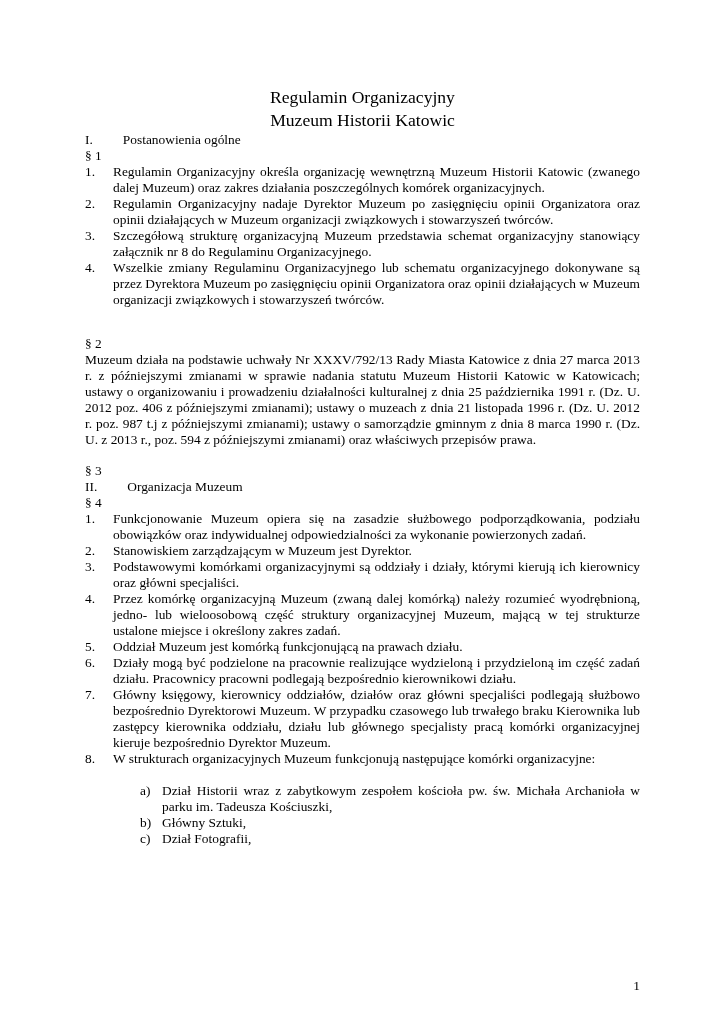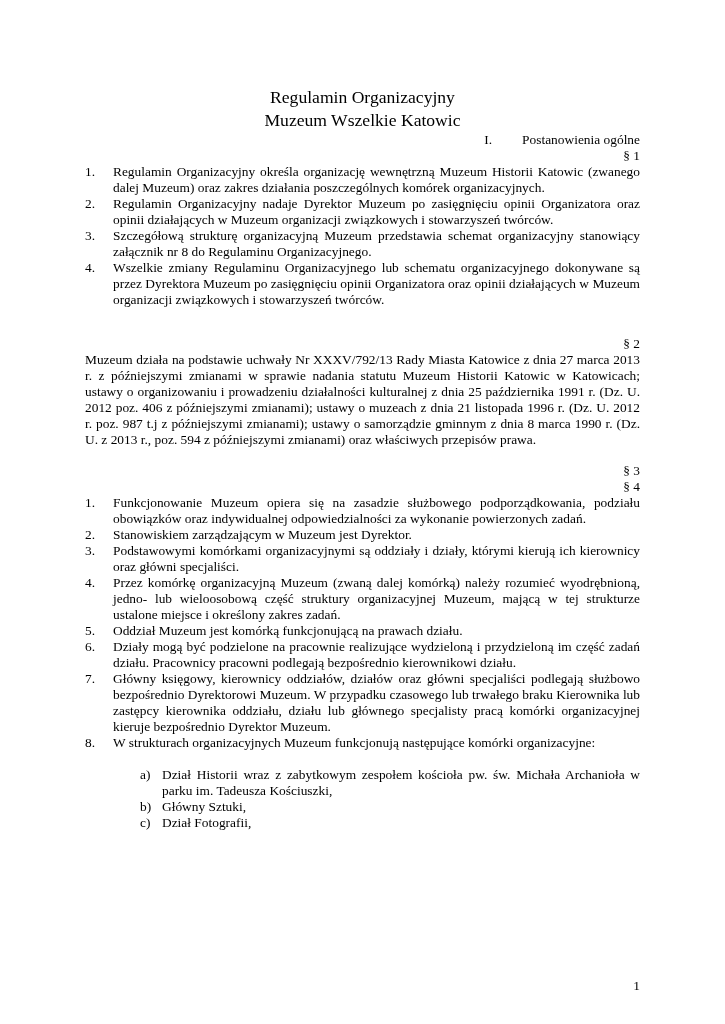--- a/index.html
+++ b/index.html
@@ -19,21 +19,21 @@
     font-size: 13.4px;
     line-height: 16px;
     color: #000000;
   }
   .title-line {
     text-align: center;
     font-size: 17.6px;
     line-height: 23px;
   }
   .center-line {
-    text-align: right;
+    text-align: left;
   }
   .tab-gap {
     display: inline-block;
     width: 30px;
   }
   .para {
     text-align: justify;
     font-family: Liberation Serif, serif;
   }
   .li {
@@ -60,21 +60,21 @@
     right: 85px;
     top: 978px;
   }
 </style>
 </head>
 <body>
 
 <div class="page">
 
   <div class="title-line">Regulamin Organizacyjny</div>
-  <div class="title-line">Muzeum Wszelkie Katowic</div>
+  <div class="title-line">Muzeum Historii Katowic</div>
 
   <div class="center-line"><span>I.</span><span class="tab-gap"></span><span>Postanowienia ogólne</span></div>
   <div class="center-line">§ 1</div>
 
   <div>
     <div class="li">
       <span class="marker">1.</span>
       <div class="txt">Regulamin Organizacyjny określa organizację wewnętrzną Muzeum Historii Katowic (zwanego dalej Muzeum) oraz zakres działania poszczególnych komórek organizacyjnych.</div>
     </div>
     <div class="li">
@@ -89,20 +89,21 @@
       <span class="marker">4.</span>
       <div class="txt">Wszelkie zmiany Regulaminu Organizacyjnego lub schematu organizacyjnego dokonywane są przez Dyrektora Muzeum po zasięgnięciu opinii Organizatora oraz opinii działających w Muzeum organizacji związkowych i stowarzyszeń twórców.</div>
     </div>
   </div>
 
   <div class="center-line sect-2">§ 2</div>
   <div class="para">Muzeum działa na podstawie uchwały Nr XXXV/792/13 Rady Miasta Katowice z dnia 27 marca 2013 r. z późniejszymi zmianami w sprawie nadania statutu Muzeum Historii Katowic w Katowicach; ustawy o organizowaniu i prowadzeniu działalności kulturalnej z dnia 25 października 1991 r. (Dz. U. 2012 poz. 406 z późniejszymi zmianami); ustawy o muzeach z dnia 21 listopada 1996 r. (Dz. U. 2012 r. poz. 987 t.j z późniejszymi zmianami); ustawy o samorządzie gminnym z dnia 8 marca 1990 r. (Dz. U. z 2013 r., poz. 594 z późniejszymi zmianami) oraz właściwych przepisów prawa.</div>
 
   <div class="center-line sect-3">§ 3</div>
 
+  <div class="center-line"><span>II.</span><span class="tab-gap"></span><span>Organizacja Muzeum</span></div>
   <div class="center-line">§ 4</div>
 
   <div>
     <div class="li">
       <span class="marker">1.</span>
       <div class="txt">Funkcjonowanie Muzeum opiera się na zasadzie służbowego podporządkowania, podziału obowiązków oraz indywidualnej odpowiedzialności za wykonanie powierzonych zadań.</div>
     </div>
     <div class="li">
       <span class="marker">2.</span>
       <div class="txt">Stanowiskiem zarządzającym w Muzeum jest Dyrektor.</div>

